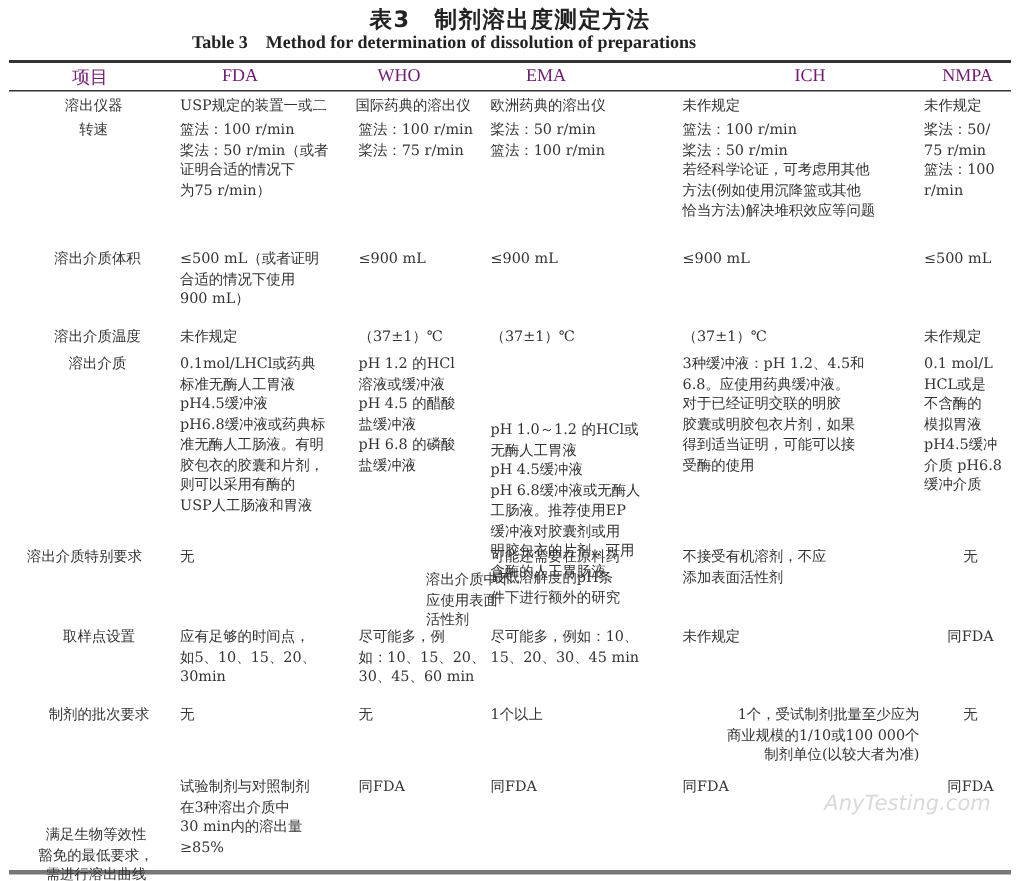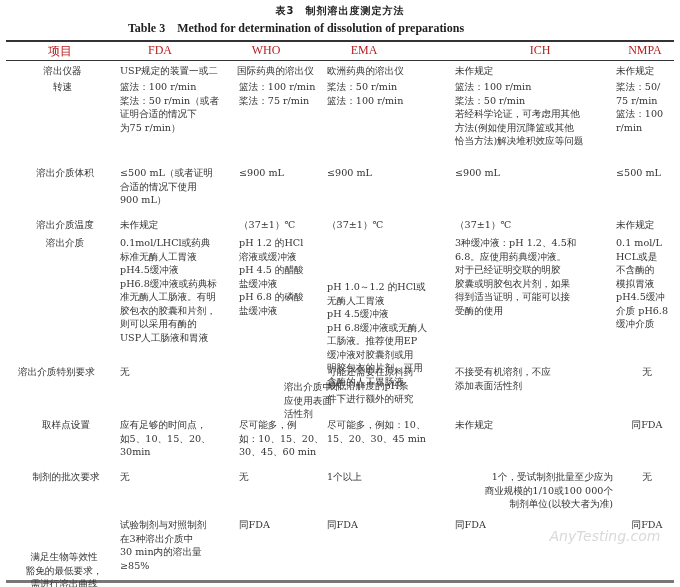--- a/index.html
+++ b/index.html
@@ -1,26 +1,26 @@
 <!DOCTYPE html>
 <html><head>
 <meta charset="utf-8">
 <style>
   html, body { margin: 0; padding: 0; background: #ffffff; }
   body { width: 680px; height: 587px; overflow: hidden; position: relative;
          font-family: "DejaVu Serif", "Liberation Serif", serif; color: #2a2a2a; }
   .cap1 { position: absolute; top: 4px; left: 0; width: 680px; text-align: center;
-          font-family: "DejaVu Sans", sans-serif; font-size: 10px; font-weight: bold; color: #222; letter-spacing: 1px; }
+          font-family: "DejaVu Sans", sans-serif; font-size: 15px; font-weight: bold; color: #222; letter-spacing: 1px; }
   .cap2 { position: absolute; top: 20px; left: 0; width: 592px; text-align: center;
           font-family: "Liberation Serif", serif; font-size: 12px; font-weight: bold; color: #222; }
   .rule { position: absolute; left: 6px; width: 668px; background: #333; }
   .r-top { top: 40px; height: 1.5px; }
   .r-head { top: 60px; height: 1px; }
   .r-bot { top: 580px; height: 3px; background: #777; }
-  .hdr { position: absolute; top: 43px; font-family: "Liberation Serif", serif; font-size: 12px; color: #b91c1c; text-align: center; }
+  .hdr { position: absolute; top: 43px; font-family: "Liberation Serif", serif; font-size: 12px; color: #701a75; text-align: center; }
   .cell { position: absolute; font-size: 9.6px; line-height: 13.5px; color: #333; white-space: pre-line; }
   .lbl { text-align: center; }
   .ctr { text-align: center; }
   .wm { position: absolute; left: 530px; top: 530px; width: 150px; text-align: center; color: #d9d9d9; }
   .wm1 { font-family: "DejaVu Sans", sans-serif; font-size: 24px; font-weight: bold; letter-spacing: 2px; line-height: 26px; }
   .wm2 { font-family: "DejaVu Sans", sans-serif; font-size: 14px; font-style: italic; line-height: 16px; margin-top: -2px; }
 </style>
 </head>
 <body>
 

